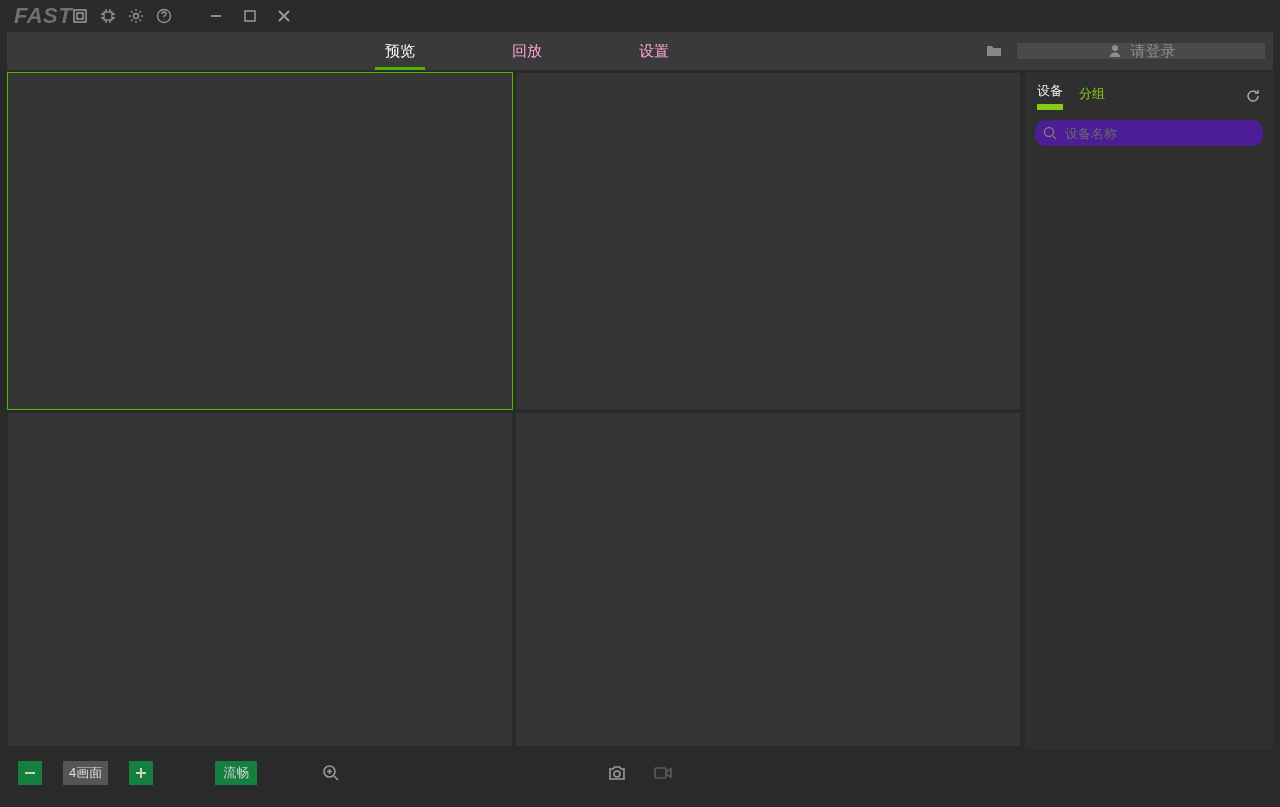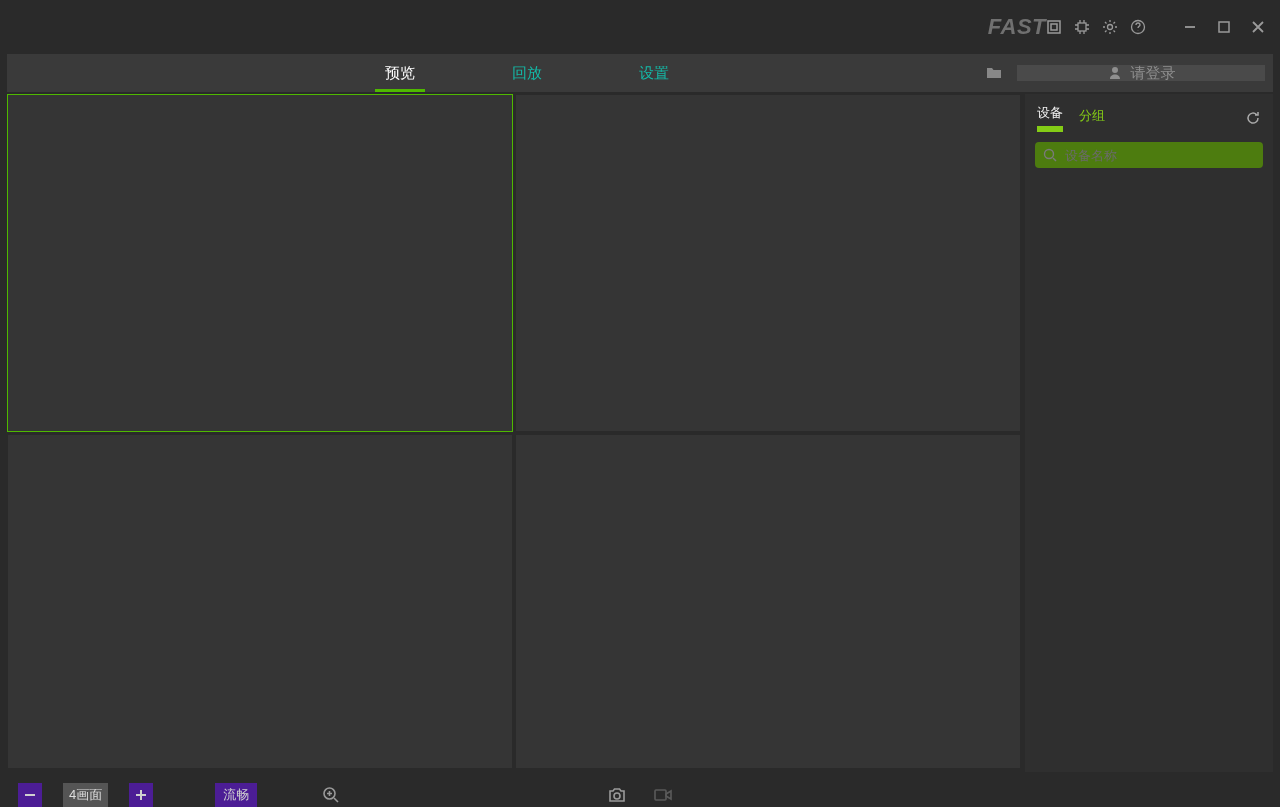--- a/index.html
+++ b/index.html
@@ -7,25 +7,25 @@
   body {
     background: #2a2a2a;
     font-family: "Microsoft YaHei", Arial, sans-serif;
     color: #c8c8c8;
     font-size: 13px;
     user-select: none;
   }
 
   
   .titlebar {
-    height: 54px;
+    height: 32px;
     padding: 0 14px;
     display: flex;
     align-items: center;
-    justify-content: flex-end;
+    justify-content: flex-start;
     background: #2a2a2a;
   }
   .logo {
     font-family: Arial, sans-serif;
     font-weight: 900;
     font-style: italic;
     letter-spacing: .5px;
     font-size: 22px;
     color: #707070;
   }
@@ -43,21 +43,21 @@
     align-items:center;
     padding-right:8px;
     margin: 0 7px;
   }
   .navtabs { display:flex; margin-left:350px;gap:41px; }
   .navtab {
     padding: 0 28px;
     height:38px;
     line-height:38px;
     font-size:15px;
-    color:#14b8a6;
+    color:#f9a8d4;
     cursor:pointer;
     position:relative;
   }
   .navtab.active { color:#fff; }
   .navtab.active::after {
     content:"";
     position:absolute; left:18px; right:18px; bottom:0;
     height:3px; background:#4fb900;
   }
   .nav-right { margin-left:auto; display:flex; align-items:center; gap:14px; }
@@ -100,38 +100,38 @@
 
   
   .sidebar { width:248px; background:#2f2f2f; display:flex; flex-direction:column; }
   .side-head { display:flex; align-items:center; padding:10px 12px 6px 12px; gap:16px; }
   .side-tab { font-size:13px; color:#84cc16; cursor:pointer; padding-bottom:4px; }
   .side-tab.active { color:#f0f0f0; border-bottom:6px solid #84cc16; }
   .side-refresh { margin-left:auto; width:16px; height:16px; color:#aaa; cursor:pointer; }
   .search-wrap { margin:4px 10px; position:relative; }
   .search-input {
     width:100%; height:26px;
-    background:#4d7c0f; border:none; outline:none;
+    background:#4c1d95; border:none; outline:none;
     padding-left:30px; color:#ccc; font-size:13px;
-    border-radius:4px;
+    border-radius:11px;
   }
   .search-input::placeholder { color:#6a6a6a; }
   .search-icon { position:absolute; left:8px; top:50%; transform:translateY(-50%); width:14px; height:14px; color:#7a7a7a; }
 
   
   .footer {
     height:45px;
     display:flex; align-items:center;
     background:#2a2a2a;
     padding:0 18px;
   }
   .ft-group { display:flex; align-items:center; gap:21px; }
   .ft-btn {
     height:24px; min-width:24px;
-    background:#4c1d95; color:#d0d0d0;
+    background:#15803d; color:#d0d0d0;
     display:flex; align-items:center; justify-content:center;
     cursor:pointer; font-size:13px;
     padding:0 4px;
   }
   .ft-btn.wide { padding:0 8px; }
   .ft-label { font-size:13px; padding:0 6px; background:#555; height:24px; line-height:24px; color:#ddd; }
   .ft-plain { width:24px; height:24px; display:flex; align-items:center; justify-content:center; cursor:pointer; color:#9a9a9a; }
   .ft-sep { width:20px; }
   .footer .center { position:absolute; left:50%; transform:translateX(-50%); display:flex; gap:22px; }
   .footer { position:relative; }

